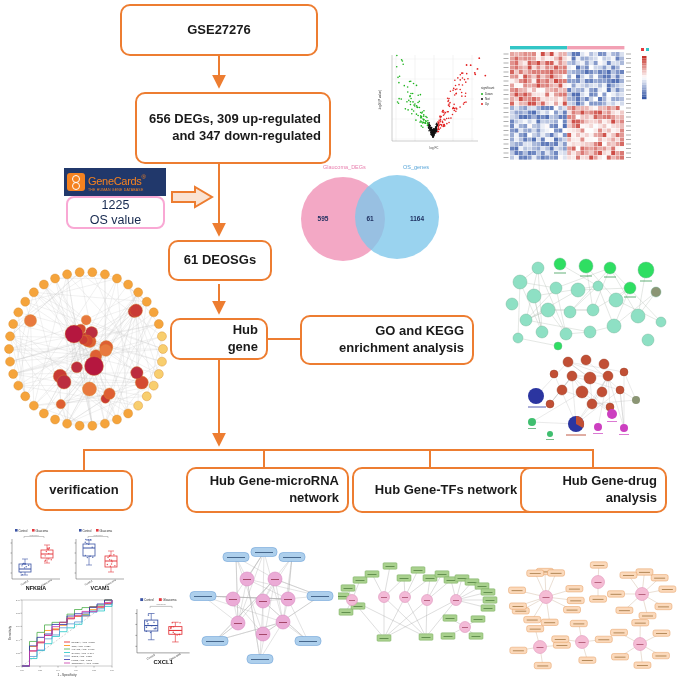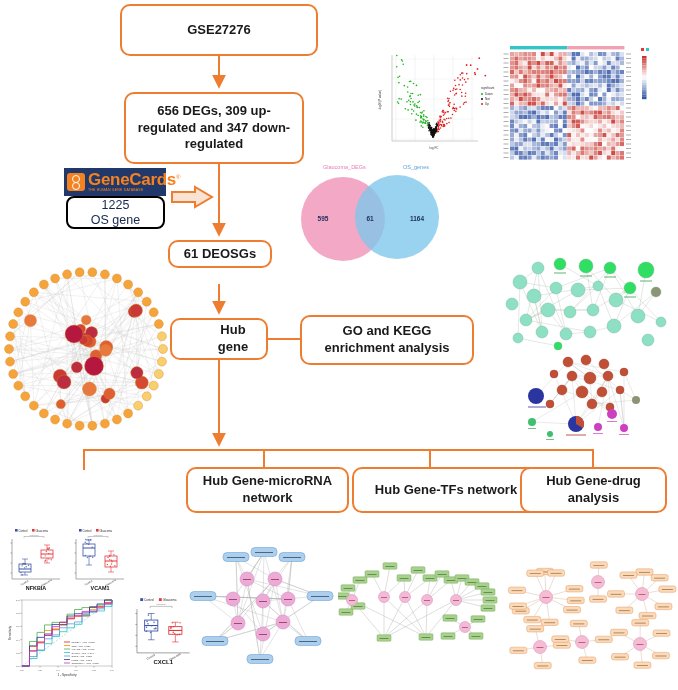--- a/index.html
+++ b/index.html
@@ -1,32 +1,32 @@
 <!DOCTYPE html>
 <html><head>
 <meta charset="utf-8">
 <style>
   html,body{margin:0;padding:0;background:#fff;}
   #canvas{position:relative;width:678px;height:690px;background:#fff;overflow:hidden;
           font-family:"Liberation Sans",sans-serif;}
   .obox{position:absolute;box-sizing:border-box;border:2px solid #ED7D31;border-radius:10px;
-        background:#fff;display:flex;align-items:center;justify-content:center;text-align:center;
+        background:#fff;display:flex;align-items:center;justify-content:center;text-align:right;
         font-weight:700;color:#1a1a1a;font-size:13px;line-height:1.3;padding:2px 8px;z-index:2;}
   #connectors{position:absolute;left:0;top:0;z-index:1;pointer-events:none;}
   .panel{position:absolute;z-index:2;}
   .gc-logo{position:absolute;left:64px;top:168px;width:102px;height:28px;background:#21386B;
            display:flex;align-items:center;padding:2px 3px;box-sizing:border-box;z-index:2;}
   .gc-icon{width:18px;height:18px;background:#F58220;border-radius:3px;position:relative;flex:0 0 18px;}
   .gc-ring{position:absolute;width:6px;height:6px;border:1.6px solid #fff;border-radius:50%;}
   .gc-text{margin-left:3px;line-height:1;}
-  .gc-brand{color:#F58220;font-weight:700;font-size:17px;letter-spacing:-0.3px;}
+  .gc-brand{color:#F58220;font-weight:400;font-size:11px;letter-spacing:-0.3px;}
   .gc-reg{font-size:6px;vertical-align:super;color:#F58220;}
   .gc-sub{color:#F58220;font-size:3.5px;letter-spacing:0.2px;margin-top:1px;}
   .os-box{position:absolute;left:66px;top:196px;width:99px;height:33px;box-sizing:border-box;
-          border:2px solid #000000;border-radius:8px;background:#fff;display:flex;flex-direction:column;
+          border:2px solid #f9a8d4;border-radius:8px;background:#fff;display:flex;flex-direction:column;
           align-items:center;justify-content:center;color:#16294f;font-size:12.5px;line-height:1.2;z-index:2;}
 </style>
 </head>
 <body>
 
 <div id="canvas">
 
   <svg id="connectors" width="678" height="690">
     <defs>
       <marker id="ah" viewBox="0 0 10 10" refX="8" refY="5" markerWidth="7" markerHeight="7" orient="auto">
@@ -42,31 +42,34 @@
       <path d="M84,470 L84,450 L593,450 L593,467 M264,450 L264,467 M430,450 L430,467"></path>
       <polygon points="172,192 195,192 195,187 212,197 195,207 195,202 172,202" fill="#FAE3D3"></polygon>
     </g>
   </svg>
 
   <div class="obox" style="left:120px;top:4px;width:198px;height:52px;">
     <div>
       <div>GSE27276</div>
     </div>
   </div>
-  <div class="obox" style="left:124px;top:92px;width:180px;height:72px;">
+  <div class="obox" style="left:135px;top:92px;width:196px;height:72px;">
     <span>656 DEGs, 309 up-regulated and 347 down-regulated</span>
   </div>
-  <div class="obox" style="left:168px;top:240px;width:104px;height:28px;">
+  <div class="obox" style="left:168px;top:240px;width:104px;height:41px;">
     <span>61 DEOSGs</span>
   </div>
   <div class="obox" style="left:170px;top:318px;width:98px;height:42px;padding-left:36px;">
     <span>Hub gene</span>
   </div>
   <div class="obox" style="left:300px;top:315px;width:174px;height:50px;">
     <span>GO and KEGG enrichment analysis</span>
+  </div>
+  <div class="obox" style="left:35px;top:470px;width:98px;height:41px;">
+    <span>verification</span>
   </div>
   <div class="obox" style="left:186px;top:467px;width:163px;height:46px;">
     <span>Hub Gene-microRNA network</span>
   </div>
   <div class="obox" style="left:352px;top:467px;width:188px;height:46px;">
     <span>Hub Gene-TFs network</span>
   </div>
   <div class="obox" style="left:520px;top:467px;width:147px;height:46px;">
     <span>Hub Gene-drug analysis</span>
   </div>
@@ -76,21 +79,21 @@
       <div class="gc-ring" style="left:5px;top:2px;"></div>
       <div class="gc-ring" style="left:5px;top:9px;"></div>
     </div>
     <div class="gc-text">
       <span class="gc-brand">GeneCards</span><span class="gc-reg">®</span>
       <div class="gc-sub">THE HUMAN GENE DATABASE</div>
     </div>
   </div>
   <div class="os-box">
     <div>1225</div>
-    <div>OS gene</div>
+    <div>OS value</div>
   </div>
 
   <svg class="panel" style="left:293px;top:160px;" width="165" height="108" viewBox="0 0 165 108">
     <circle cx="50" cy="59" r="42" fill="#F2A3C2" opacity="0.95"></circle>
     <circle cx="104" cy="57" r="42" fill="#7EC6EB" opacity="0.78"></circle>
     <text x="30" y="9" font-size="5.5" fill="#E87FAE">Glaucoma_DEGs</text>
     <text x="110" y="9" font-size="5.5" fill="#56A4D8">OS_genes</text>
     <text x="30" y="61" font-size="6.5" font-weight="bold" fill="#1c2d5e" text-anchor="middle">595</text>
     <text x="77" y="61" font-size="6.5" font-weight="bold" fill="#1c2d5e" text-anchor="middle">61</text>
     <text x="124" y="61" font-size="6.5" font-weight="bold" fill="#1c2d5e" text-anchor="middle">1164</text>

